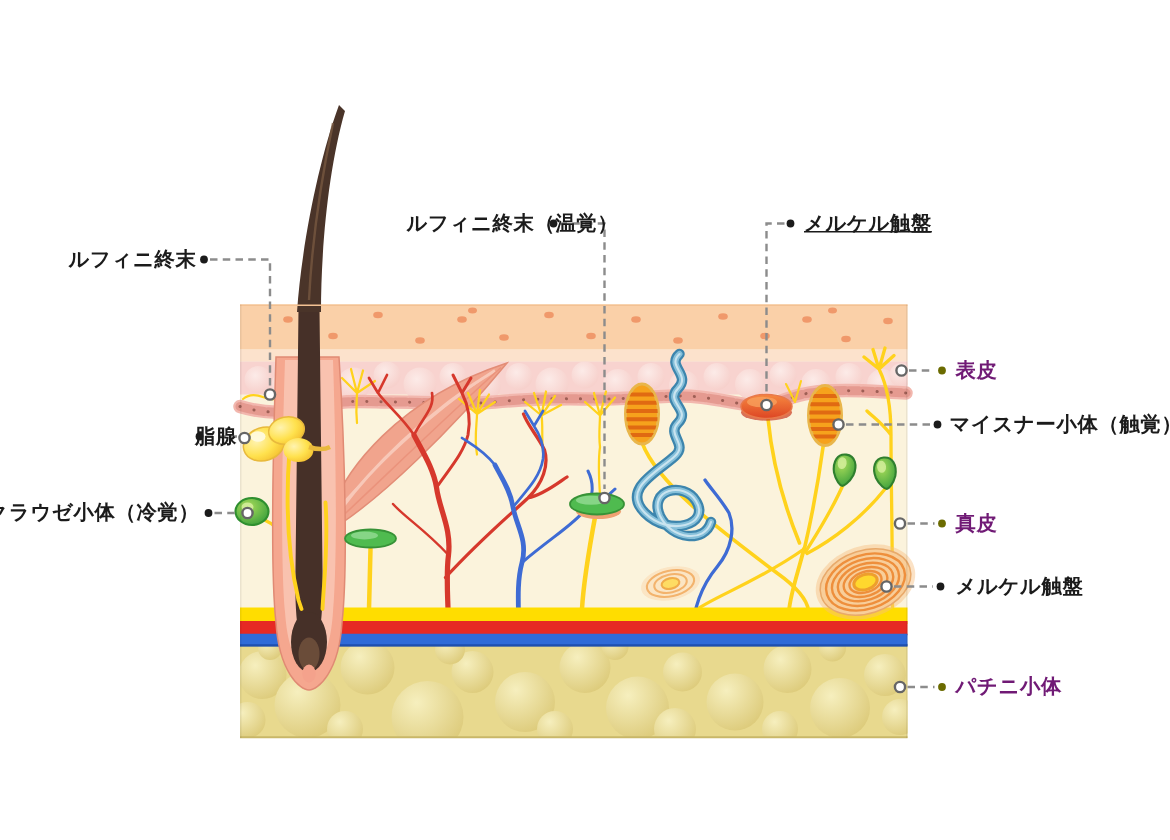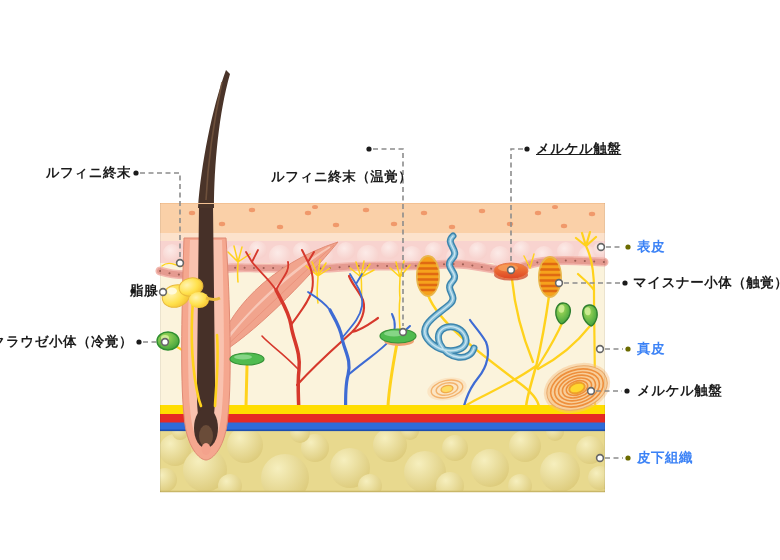--- a/index.html
+++ b/index.html
@@ -1,21 +1,21 @@
 <!DOCTYPE html>
 <html><head>
 <meta charset="utf-8">
 <style>
   html,body{margin:0;padding:0;background:#fff;}
   .stage{position:relative;width:780px;height:560px;background:#ffffff;overflow:hidden;
          font-family:"Liberation Sans","DejaVu Sans",sans-serif;}
   .stage svg{position:absolute;left:0;top:0;}
   .lbl{position:absolute;font-size:13.5px;font-weight:bold;line-height:1;letter-spacing:.5px;
        color:#1b1b1b;white-space:nowrap;}
-  .lbl.layer{color:#3b82f6;}
+  .lbl.layer{color:#701a75;}
 </style>
 </head>
 <body>
 
 <div class="stage">
 
 <svg width="780" height="560" viewBox="0 0 780 560">
   <defs>
     <radialGradient id="fatG" cx="35%" cy="30%" r="75%">
       <stop offset="0%" stop-color="#f6efbe"></stop>
@@ -337,21 +337,21 @@
     <circle cx="627" cy="391" r="2.6" fill="#1b1b1b"></circle>
     <circle cx="628" cy="247" r="2.6" fill="#6b6b00"></circle>
         <circle cx="628" cy="349" r="2.6" fill="#6b6b00"></circle>
     <circle cx="628" cy="458" r="2.6" fill="#6b6b00"></circle>
   </g>
 </svg>
 
 <div class="lbl" style="right:649px;top:166px;">ルフィニ終末</div>
 <div class="lbl" style="right:622px;top:284px;">脂腺</div>
 <div class="lbl" style="right:647px;top:335px;">クラウゼ小体（冷覚）</div>
-<div class="lbl" style="left:271px;top:142px;margin-top:28px;">ルフィニ終末（温覚）</div>
+<div class="lbl" style="left:271px;top:142px;">ルフィニ終末（温覚）</div>
 <div class="lbl" style="left:536px;top:142px;text-decoration:underline;">メルケル触盤</div>
 <div class="lbl layer" style="left:637px;top:240px;">表皮</div>
 <div class="lbl" style="left:633px;top:276px;">マイスナー小体（触覚）</div>
 <div class="lbl layer" style="left:637px;top:342px;font-family:Liberation Serif, serif;">真皮</div>
 <div class="lbl" style="left:637px;top:384px;">メルケル触盤</div>
-<div class="lbl layer" style="left:637px;top:451px;">皮下組織</div>
+<div class="lbl layer" style="left:637px;top:451px;">パチニ小体</div>
 
 </div>
 
 </body></html>

